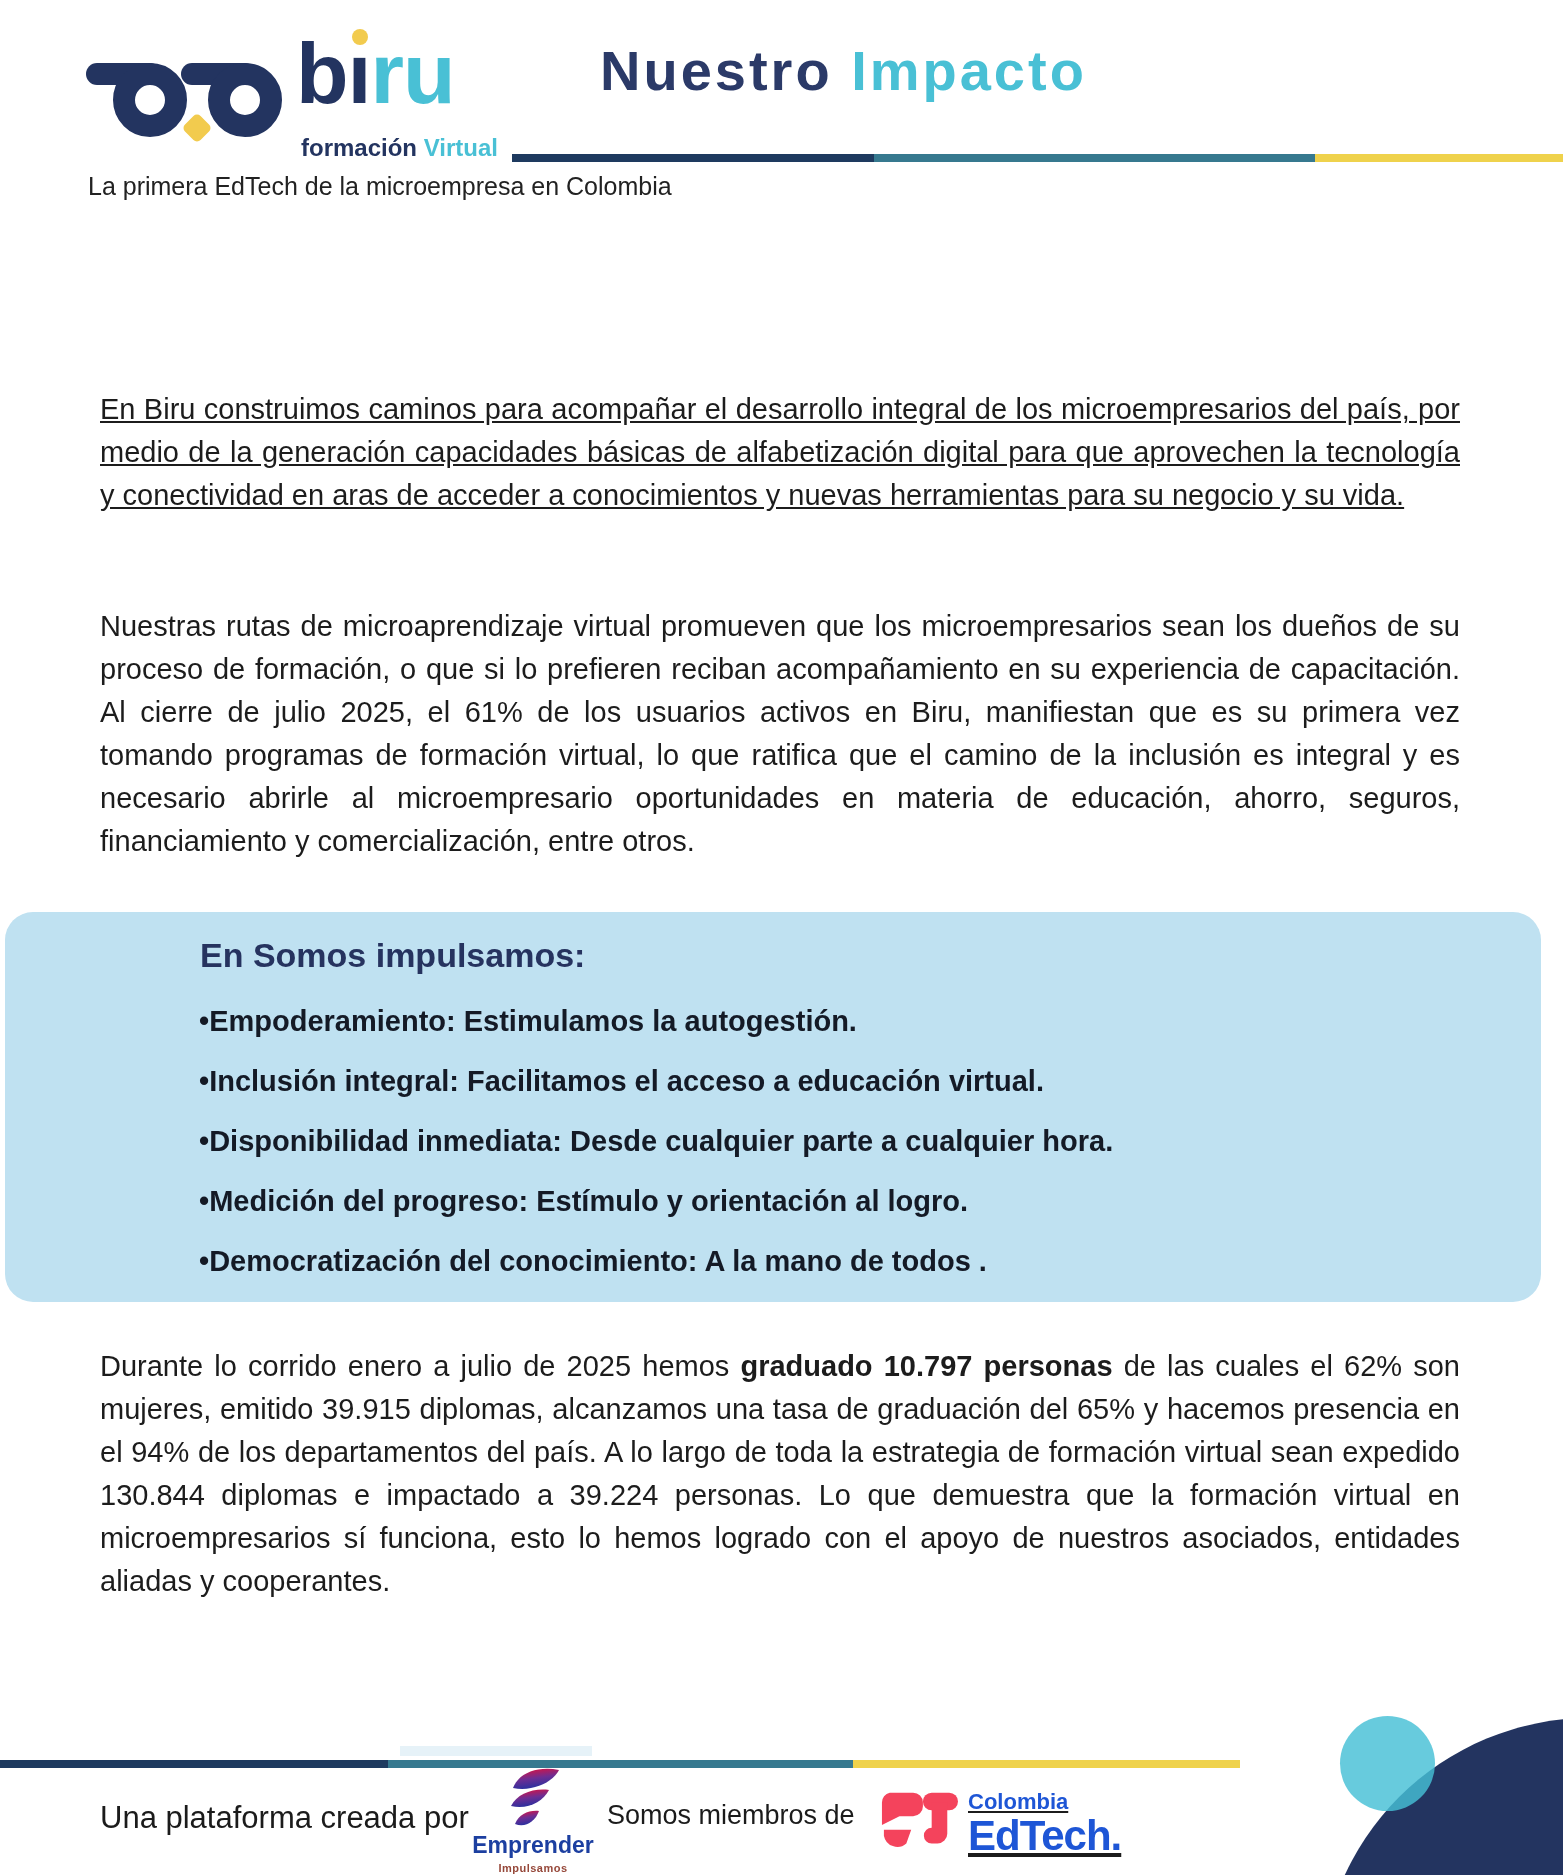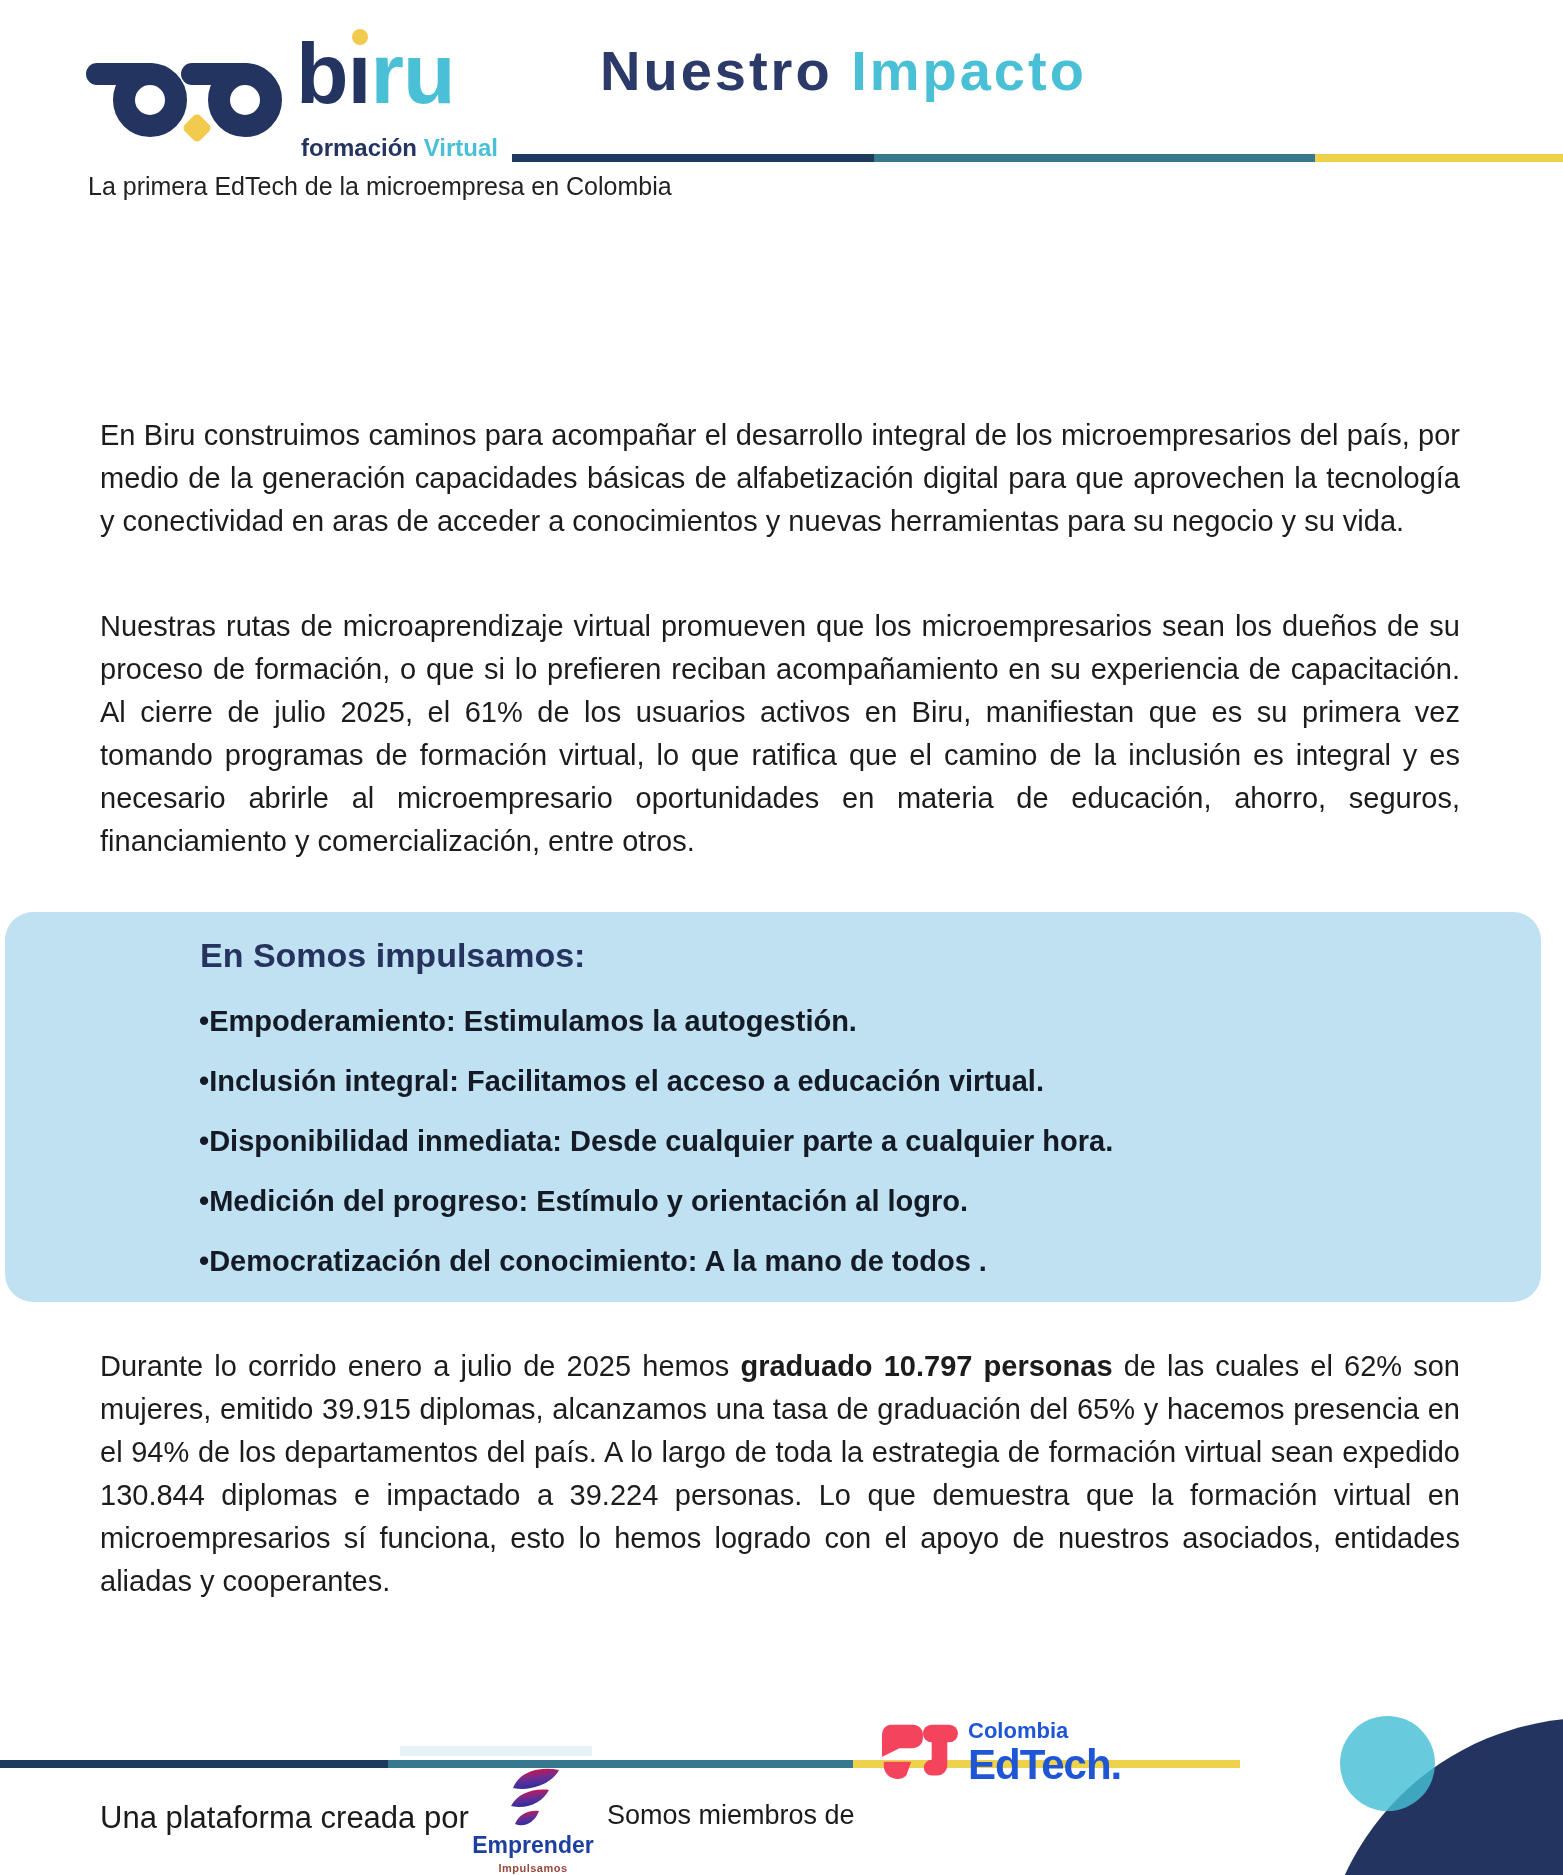--- a/index.html
+++ b/index.html
@@ -20,40 +20,40 @@
     font-size:56px;font-weight:600;letter-spacing:3px;line-height:1.1;color:#2B3A68;margin:0;}
   .impact-title .accent{color:#49C0D5;}
   .top-rule{position:absolute;left:512px;top:154px;width:1051px;height:8px;
     background:linear-gradient(90deg,#1E3A5F 0 34.4%,#36798F 34.4% 76.4%,#EFD24C 76.4% 100%);}
   .tagline{position:absolute;left:88px;top:172px;font-size:25px;color:#222222;text-align:center;}
   
   .main-heading{position:absolute;left:0;top:296px;width:100%;text-align:center;margin:0;
     font-size:38px;font-weight:bold;color:#2B3C6B;letter-spacing:-0.5px;}
   .para{position:absolute;left:100px;width:1360px;font-size:29px;line-height:43px;
     text-align:justify;color:#1c1c1c;margin:0;}
-  .para-1{top:414px;}
+  .para-1{top:388px;text-decoration:underline;}
   .para-2{top:605px;}
   .para-3{top:1345px;}
   .para b{font-weight:bold;}
   .impulse-box{position:absolute;left:5px;top:912px;width:1536px;height:390px;
     background:#BFE1F1;border-radius:28px;}
   .box-heading{position:absolute;left:200px;top:936px;margin:0;
     font-size:34px;font-weight:bold;color:#26335F;}
   .bullet-list{position:absolute;left:199px;top:1003px;margin:0;padding:0;list-style:none;}
   .bullet-list li{font-size:29px;font-weight:600;color:#141A26;line-height:36px;margin-bottom:24px;}
   
   .footer-soft-bar{position:absolute;left:400px;top:1746px;width:192px;height:10px;background:#E6F2F8;}
   .footer-rule{position:absolute;left:0;top:1760px;width:1240px;height:8px;
     background:linear-gradient(90deg,#1E3A5F 0 31.3%,#36798F 31.3% 68.8%,#EFD24C 68.8% 100%);}
   .created-by{position:absolute;left:100px;top:1800px;font-size:31px;color:#1b1b1b;}
   .members-of{position:absolute;left:607px;top:1800px;font-size:27px;color:#1b1b1b;}
   .emprender{position:absolute;left:468px;top:1766px;width:130px;text-align:center;}
   .emprender-name{font-size:23px;font-weight:bold;color:#1C3FA0;margin-top:-2px;}
   .emprender-tagline{font-size:11px;font-weight:bold;color:#96483A;margin-top:3px;letter-spacing:0.5px;}
-  .edtech{position:absolute;left:880px;top:1718px;display:flex;align-items:flex-start;}
+  .edtech{position:absolute;left:880px;top:1786px;display:flex;align-items:center;text-decoration:underline;}
   .edtech-words{margin-left:10px;}
   .edtech-country{font-size:22px;font-weight:bold;color:#1E56D6;}
   .edtech-name{font-size:42px;font-weight:bold;color:#1E56D6;line-height:1.0;letter-spacing:-1px;}
   .circle{position:absolute;border-radius:50%;}
   .circle-navy{left:1320px;top:1718px;width:540px;height:540px;background:#233460;}
   .circle-cyan{left:1340px;top:1716px;width:95px;height:95px;background:rgba(69,191,214,0.82);}
 </style>
 </head>
 <body>
 

